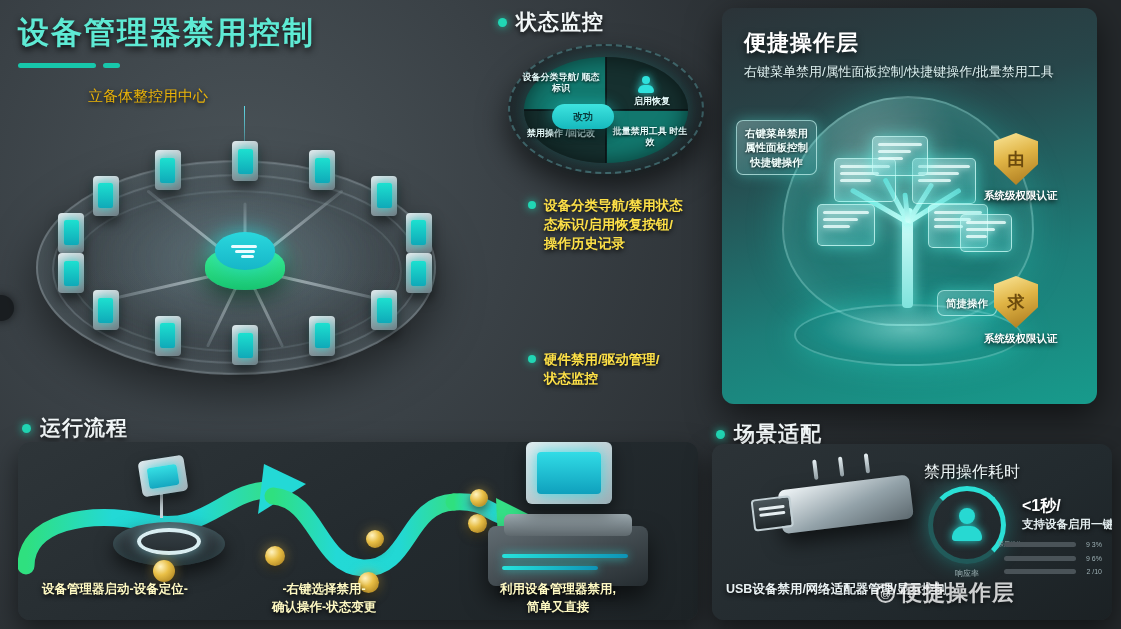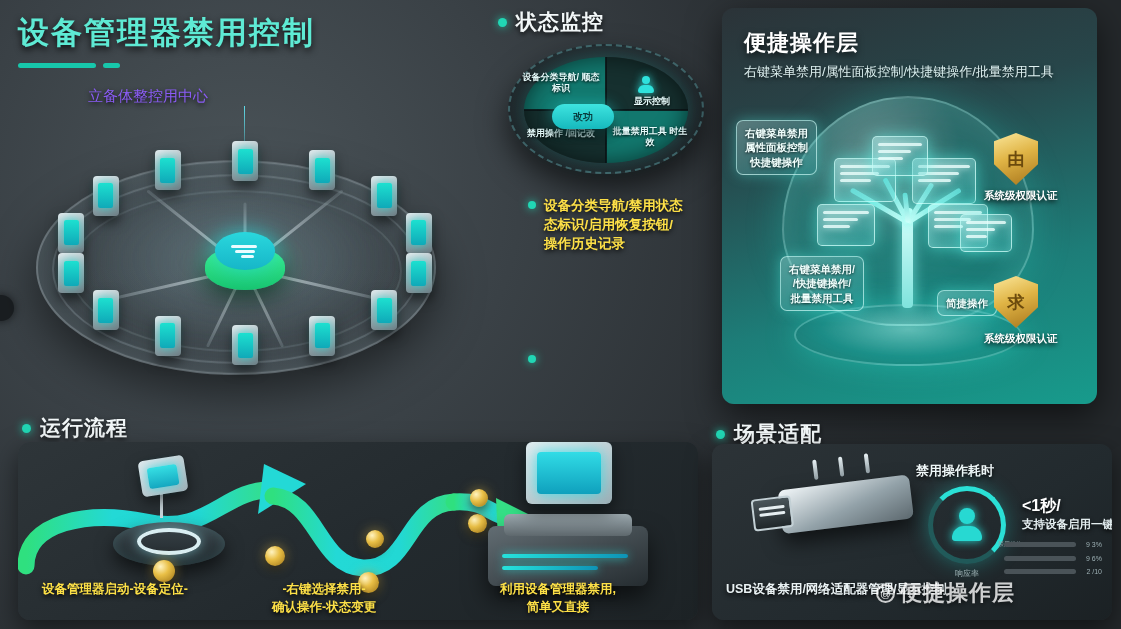--- a/index.html
+++ b/index.html
@@ -24,21 +24,21 @@
   #header { position:absolute; left:18px; top:12px; }
   #page-title { font-size:31px; font-weight:bold; letter-spacing:2px;
                 color:#5eead4; text-shadow:0 3px 7px rgba(0,0,0,.85); }
   #title-rule { margin-top:9px; display:flex; gap:7px; align-items:center; }
   #title-rule .b1 { width:78px; height:5px; border-radius:3px; background:#17c7ab; }
   #title-rule .b2 { width:17px; height:5px; border-radius:3px; background:#17c7ab; }
 
   
   #ring-illus { position:absolute; left:8px; top:120px; width:470px; height:300px; }
   #ring-label { position:absolute; left:80px; top:-33px; font-size:15px;
-                color:#8b5cf6; text-shadow:0 2px 5px rgba(0,0,0,.9); white-space:nowrap; }
+                color:#eab308; text-shadow:0 2px 5px rgba(0,0,0,.9); white-space:nowrap; }
   #ring-leader { position:absolute; left:236px; top:-14px; width:1px; height:60px;
                  background:linear-gradient(#5fd9e6,rgba(95,217,230,0)); }
   .ringplate {
     position:absolute; left:28px; top:40px; width:400px; height:215px;
     border-radius:50%;
     background:
       radial-gradient(ellipse at 50% 45%, rgba(120,150,160,.20) 0%, rgba(60,75,82,.05) 60%, transparent 72%);
     border:2px solid rgba(205,222,228,.30);
     box-shadow:inset 0 0 38px rgba(150,185,195,.16), 0 18px 45px rgba(0,0,0,.5);
     transform:rotateX(4deg);
@@ -228,21 +228,21 @@
   #server .s1 { top:54px; } #server .s2 { top:66px; width:96px; }
   #server .top { position:absolute; left:16px; top:14px; width:128px; height:22px;
                  border-radius:6px; background:linear-gradient(#9aa7ad,#5e686d); }
   #mon-big { position:absolute; left:508px; top:0px; width:86px; height:62px;
              border-radius:6px; background:linear-gradient(150deg,#e2edf0,#9caeb5);
              box-shadow:0 8px 18px rgba(0,0,0,.55);
              display:flex; align-items:center; justify-content:center; }
   #mon-big i { width:64px; height:42px; border-radius:4px;
                background:linear-gradient(#31dce6,#0fa0bd); box-shadow:0 0 14px rgba(45,225,235,.85); }
   .flowcap { position:absolute; font-size:12.5px; line-height:1.45; font-weight:bold;
-             color:#fde047; text-align:center; text-shadow:0 2px 5px rgba(0,0,0,.9);
+             color:#fef9c3; text-align:center; text-shadow:0 2px 5px rgba(0,0,0,.9);
              white-space:pre-line; }
   #flowcap-1 { left:42px; top:580px; }
   #flowcap-2 { left:272px; top:580px; }
   #flowcap-3 { left:500px; top:580px; }
 
   
   #scene-sec-title { position:absolute; left:716px; top:420px; }
   #scene-panel {
     position:absolute; left:712px; top:444px; width:400px; height:176px;
     border-radius:12px; overflow:hidden;
@@ -254,21 +254,21 @@
   #usb .shell { position:absolute; left:28px; top:10px; width:132px; height:44px;
                 border-radius:7px; background:linear-gradient(160deg,#f2f7f9,#93a2a9 55%,#5d696f);
                 box-shadow:0 10px 20px rgba(0,0,0,.6); }
   #usb .conn { position:absolute; left:0px; top:16px; width:40px; height:32px;
                border-radius:4px; background:linear-gradient(#4a555a,#20272a);
                border:2px solid #c3d0d5; }
   #usb .conn b { position:absolute; left:5px; top:7px; width:26px; height:3px;
                  border-radius:2px; background:#e6eef1; box-shadow:0 6px 0 #e6eef1; }
   #usb .pin { position:absolute; top:-16px; width:4px; height:20px; border-radius:2px;
               background:linear-gradient(#e9f2f5,#8e9ba1); }
-  #stat-title { position:absolute; left:204px; top:18px; font-size:13px; font-weight:bold;
+  #stat-title { position:absolute; left:212px; top:18px; font-size:16px; font-weight:normal;
                 color:#eef6f7; text-shadow:0 2px 4px rgba(0,0,0,.85); }
   #stat-ring { position:absolute; left:216px; top:42px; width:78px; height:78px;
                border-radius:50%; border:5px solid rgba(35,215,205,.28);
                border-top-color:#2ae0d6; border-right-color:#2ae0d6;
                box-shadow:0 0 20px rgba(35,215,205,.35);
                display:flex; align-items:center; justify-content:center; }
   #stat-ring .av { position:relative; width:34px; height:34px; }
   #stat-ring .av .h { position:absolute; left:9px; top:0; width:16px; height:16px;
                       border-radius:50%; background:#27d9d2; box-shadow:0 0 10px #27d9d2; }
   #stat-ring .av .b { position:absolute; left:2px; top:18px; width:30px; height:15px;
@@ -396,37 +396,39 @@
     <div class="outer"></div>
     <div class="disc"></div>
     <div class="cross-v"></div>
     <div class="cross-h"></div>
     <div class="usericon">
       <span class="h"></span>
       <span class="b"></span>
     </div>
     <div class="qlabel" id="ql-1">设备分类导航/
 顺态标识</div>
-    <div class="qlabel" id="ql-2">显示控制</div>
+    <div class="qlabel" id="ql-2">启用恢复</div>
     <div class="qlabel" id="ql-3">禁用操作
 /回记改</div>
     <div class="qlabel" id="ql-4">批量禁用工具
 时生效</div>
     <div class="pill">改功</div>
   </div>
 </div>
 
 <div class="callout" id="callout-1">
   <span class="dot"></span>
   <span class="txt">设备分类导航/禁用状态
 态标识/启用恢复按钮/
 操作历史记录</span>
 </div>
 <div class="callout" id="callout-2">
   <span class="dot"></span>
+  <span class="txt">硬件禁用/驱动管理/
+状态监控</span>
 </div>
 
 <div id="right-panel">
   <div id="rp-title">便捷操作层</div>
   <div id="rp-sub">右键菜单禁用/属性面板控制/快捷键操作/批量禁用工具</div>
 
   <div id="dome"></div>
   <div id="dome-base"></div>
   <div class="tree-trunk"></div>
   <div id="branches">
@@ -465,23 +467,20 @@
       <div class="scr" style="left: 238px; top: 206px; width: 52px; height: 38px;">
         <i></i>
         <i></i>
         <i></i>
       </div>
     </div>
 
   <div class="tag" id="tag-left">右键菜单禁用
 属性面板控制
 快捷键操作</div>
-  <div class="tag" id="tag-mid">右键菜单禁用/
-/快捷键操作/
-批量禁用工具</div>
   <div class="tag" id="tag-right">简捷操作</div>
 
   <div class="badge" id="badge-1">
     <div class="shield">由</div>
     <div class="cap">系统级权限认证</div>
   </div>
   <div class="badge" id="badge-2">
     <div class="shield">求</div>
     <div class="cap">系统级权限认证</div>
   </div>

